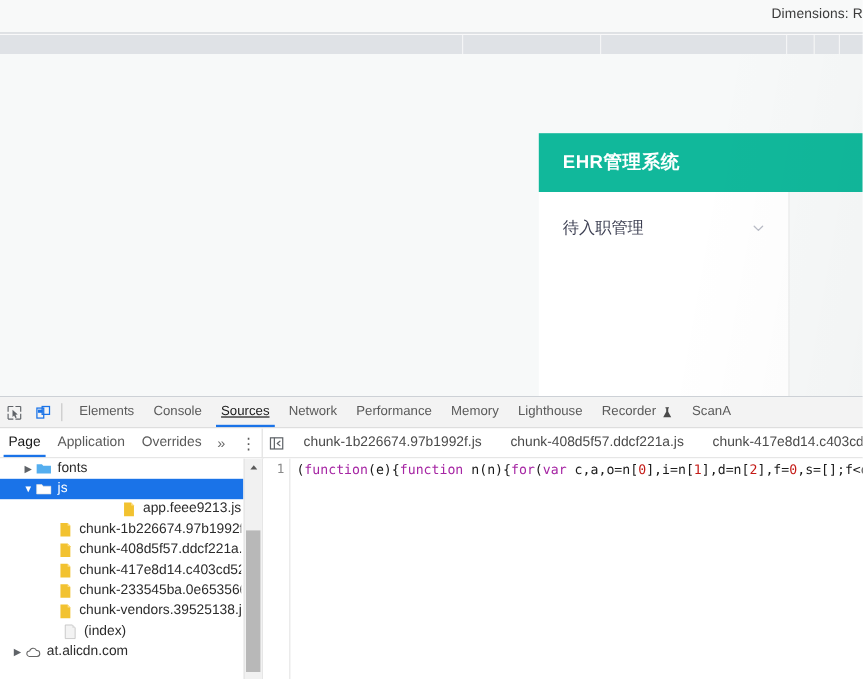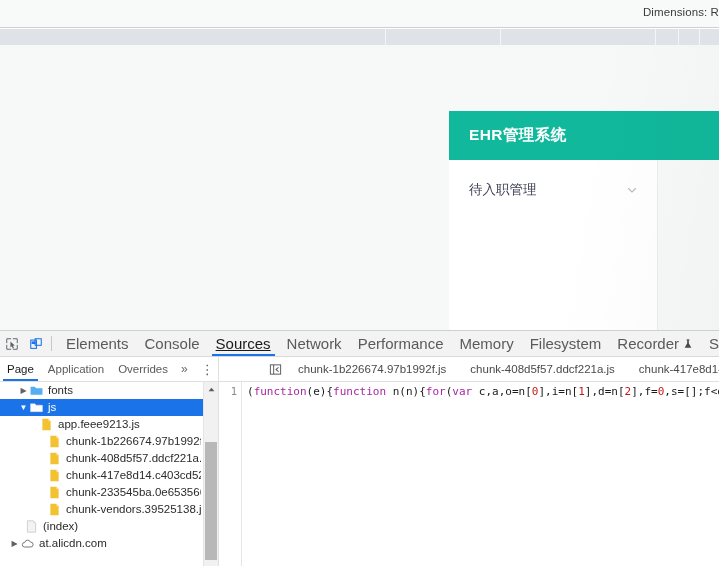--- a/index.html
+++ b/index.html
@@ -170,21 +170,21 @@
     height: 15px;
     background: #c8c8c8;
     margin: 0 6px 0 3px;
     flex: 0 0 auto;
   }
   .dt-tab {
     position: relative;
     height: 25px;
     line-height: 25px;
     padding: 0 8px;
-    font-size: 15px;
+    font-size: 11px;
     color: #5a5a5a;
     flex: 0 0 auto;
     cursor: pointer;
     display: flex;
     align-items: center;
     gap: 4px;
   }
   .dt-tab.active { color: #1a1a1a; text-decoration: underline; }
   .dt-tab.active::after {
     content: "";
@@ -201,21 +201,20 @@
     left: 0; top: 26px;
     width: 719px;
     height: 25px;
     background: #ffffff;
     border-bottom: 1px solid #e0e0e0;
     box-sizing: border-box;
     display: flex;
     align-items: center;
     white-space: nowrap;
     overflow: hidden;
-    gap: 45px;
   }
   .nav-subtabs {
     width: 219px;
     height: 25px;
     display: flex;
     align-items: center;
     border-right: 1px solid #e0e0e0;
     box-sizing: border-box;
     flex: 0 0 auto;
   }
@@ -471,21 +470,21 @@
           <div class="dt-tab">
             <span>Network</span>
           </div>
           <div class="dt-tab">
             <span>Performance</span>
           </div>
           <div class="dt-tab">
             <span>Memory</span>
           </div>
           <div class="dt-tab">
-            <span>Filesystem</span>
+            <span>Lighthouse</span>
           </div>
           <div class="dt-tab">
             <span>Recorder</span>
             <span>
               <svg viewBox="0 0 12 12" width="10" height="10" style="display:block">
                 <path d="M5 1 L5 5 L2 10.5 L10 10.5 L7 5 L7 1 Z" fill="#4a4a4a"></path>
                 <line x1="4.2" y1="1" x2="7.8" y2="1" stroke="#4a4a4a" stroke-width="1"></line>
               </svg>
             </span>
           </div>
@@ -534,21 +533,21 @@
           </div>
           <div class="tree-row selected" style="padding-left: 18px;">
             <span class="tw">▼</span>
             <span class="ticon">
               <svg viewBox="0 0 14 12" width="13" height="11" style="display:block">
                 <path d="M0.5 2 L0.5 10.5 L13.5 10.5 L13.5 3.5 L6.5 3.5 L5.3 2 Z" fill="#ffffff" stroke="#dddddd" stroke-width="0.6"></path>
               </svg>
             </span>
             <span class="tlabel">js</span>
           </div>
-          <div class="tree-row" style="padding-left: 28px;">
+          <div class="tree-row" style="padding-left: 28px; justify-content: flex-end;">
             <span class="tw empty">&nbsp;</span>
             <span class="ticon">
               <svg viewBox="0 0 12 14" width="11" height="13" style="display:block">
                 <path d="M1.5 0.8 L8 0.8 L10.5 3.4 L10.5 13.2 L1.5 13.2 Z" fill="#f2c230"></path>
                 <path d="M8 0.8 L8 3.4 L10.5 3.4 Z" fill="#ffe08a"></path>
               </svg>
             </span>
             <span class="tlabel">app.feee9213.js</span>
           </div>
           <div class="tree-row" style="padding-left: 36px;">
@@ -594,21 +593,21 @@
           <div class="tree-row" style="padding-left: 36px;">
             <span class="tw empty">&nbsp;</span>
             <span class="ticon">
               <svg viewBox="0 0 12 14" width="11" height="13" style="display:block">
                 <path d="M1.5 0.8 L8 0.8 L10.5 3.4 L10.5 13.2 L1.5 13.2 Z" fill="#f2c230"></path>
                 <path d="M8 0.8 L8 3.4 L10.5 3.4 Z" fill="#ffe08a"></path>
               </svg>
             </span>
             <span class="tlabel">chunk-vendors.39525138.js</span>
           </div>
-          <div class="tree-row" style="padding-left: 13px;">
+          <div class="tree-row" style="padding-left: 40px;">
             <span class="tw empty">&nbsp;</span>
             <span class="ticon">
               <svg viewBox="0 0 12 14" width="11" height="13" style="display:block">
                 <path d="M1.5 0.8 L8 0.8 L10.5 3.4 L10.5 13.2 L1.5 13.2 Z" fill="#f3f3f3" stroke="#bcbcbc" stroke-width="0.7"></path>
                 <path d="M8 0.8 L8 3.4 L10.5 3.4 Z" fill="#d8d8d8"></path>
               </svg>
             </span>
             <span class="tlabel">(index)</span>
           </div>
           <div class="tree-row" style="padding-left: 9px;">

